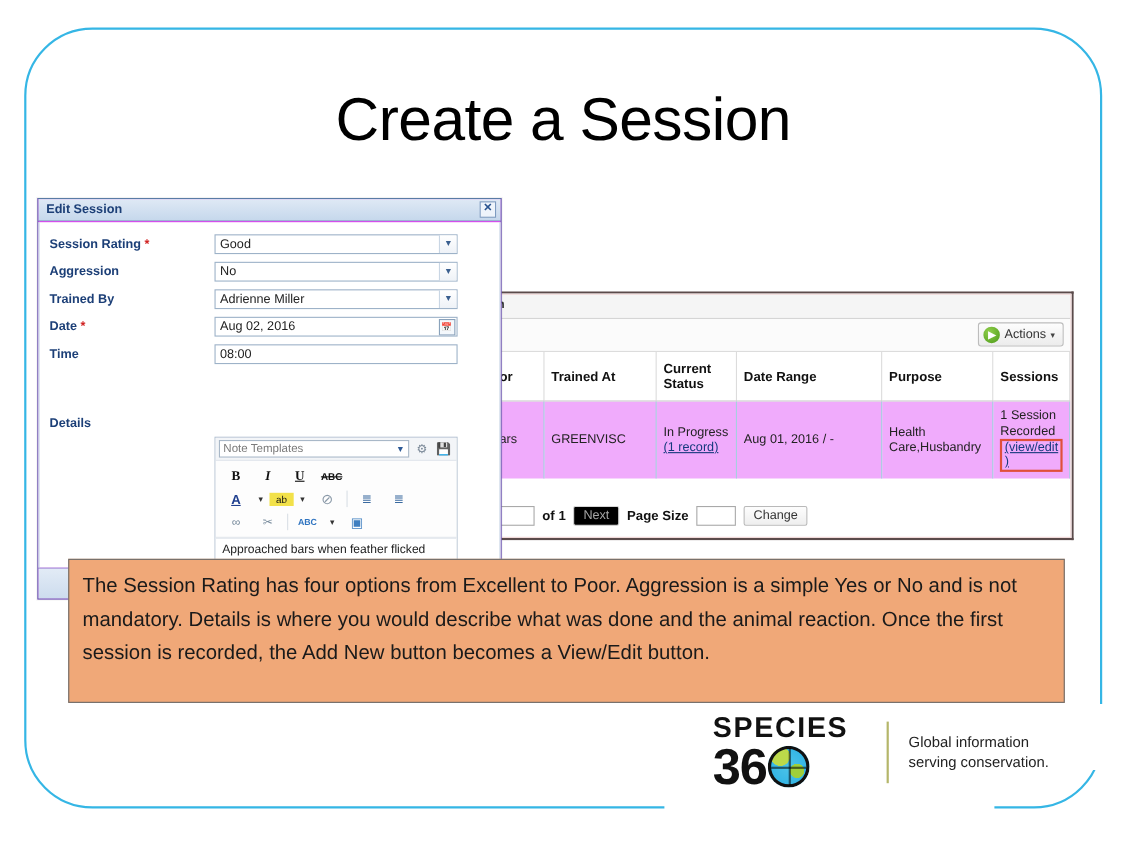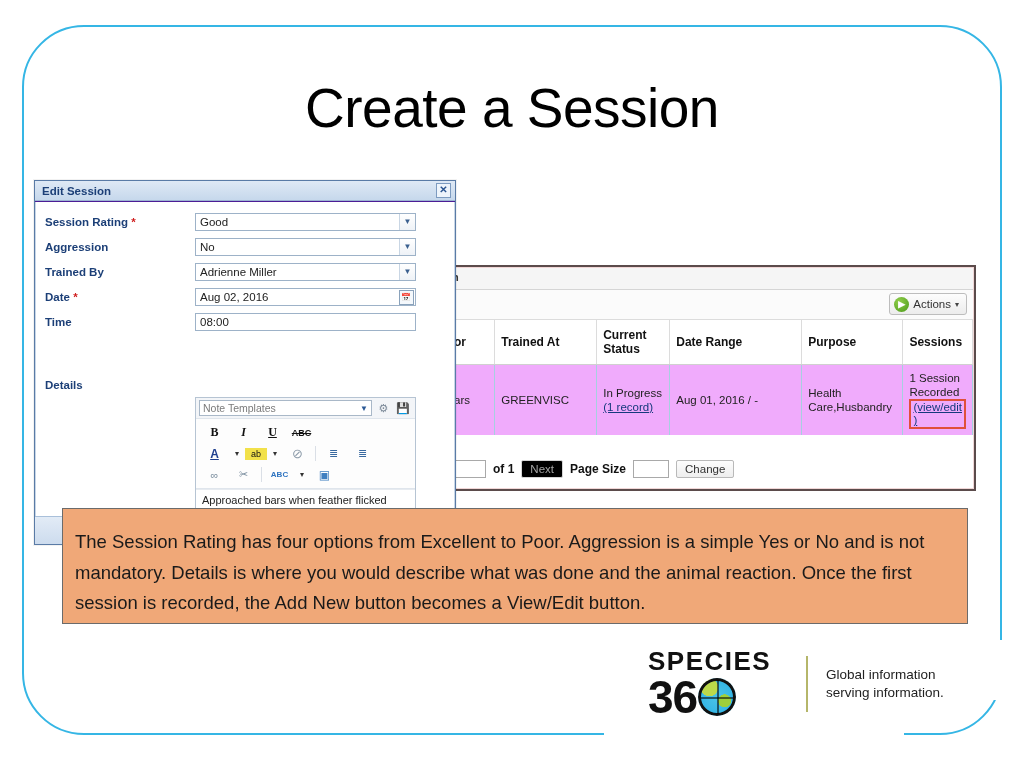--- a/index.html
+++ b/index.html
@@ -147,21 +147,21 @@
     border:1px solid #b9b9b9;background:linear-gradient(#fdfdfd,#eeeeee);
     padding:2px 8px;border-radius:2px;font-weight:normal;font-size:11.5px;color:#333;
   }
   .pager .btn.disabled{color:#a5a5a5;border-color:#d6d6d6;background:#000000;}
 
   
   #edit-dialog{
     position:absolute;
     left:34px; top:180px;
     width:422px; height:365px;
-    background:#4c1d95;
+    background:#d946ef;
     border:1px solid #5a7ba6;
     box-shadow:0 0 0 1px rgba(0,0,0,0.05);
     box-sizing:border-box;
     font-size:12px;
   }
   #dialog-titlebar{
     height:20px;
     background:linear-gradient(#dfe9f5,#c6d8ec);
     border-bottom:1px solid #9cb4d2;
     display:flex;align-items:center;justify-content:space-between;
@@ -275,25 +275,25 @@
     border-top:1px solid #e7ebf0;
   }
   #rte-bottom{
     background:#ffffff;height:52px;
   }
 
   
   #caption{
     position:absolute;
     left:62px; top:508px;
-    width:906px; height:116px;
+    width:906px; height:131px;
     background:#f0a878;
     border:1px solid #6b6b6b;
     box-sizing:border-box;
-    padding:18px 12px 0 12px;
+    padding:8px 12px 0 12px;
     font-size:18.5px;
     line-height:30.5px;
     color:#1a1a1a;
     font-family:"Liberation Sans", sans-serif;
   }
 
   
   #logo{
     position:absolute;
     left:648px; top:648px;
@@ -498,15 +498,15 @@
   <div id="logo-mark">
     <div id="logo-species">SPECIES</div>
     <div id="logo-360row">
       <span id="logo-360">36</span>
       <span id="logo-globe"></span>
     </div>
   </div>
   <div id="logo-div"></div>
   <div id="logo-tag">
     <div>Global information</div>
-    <div>serving information.</div>
+    <div>serving conservation.</div>
   </div>
 </div>
 
 </body></html>

